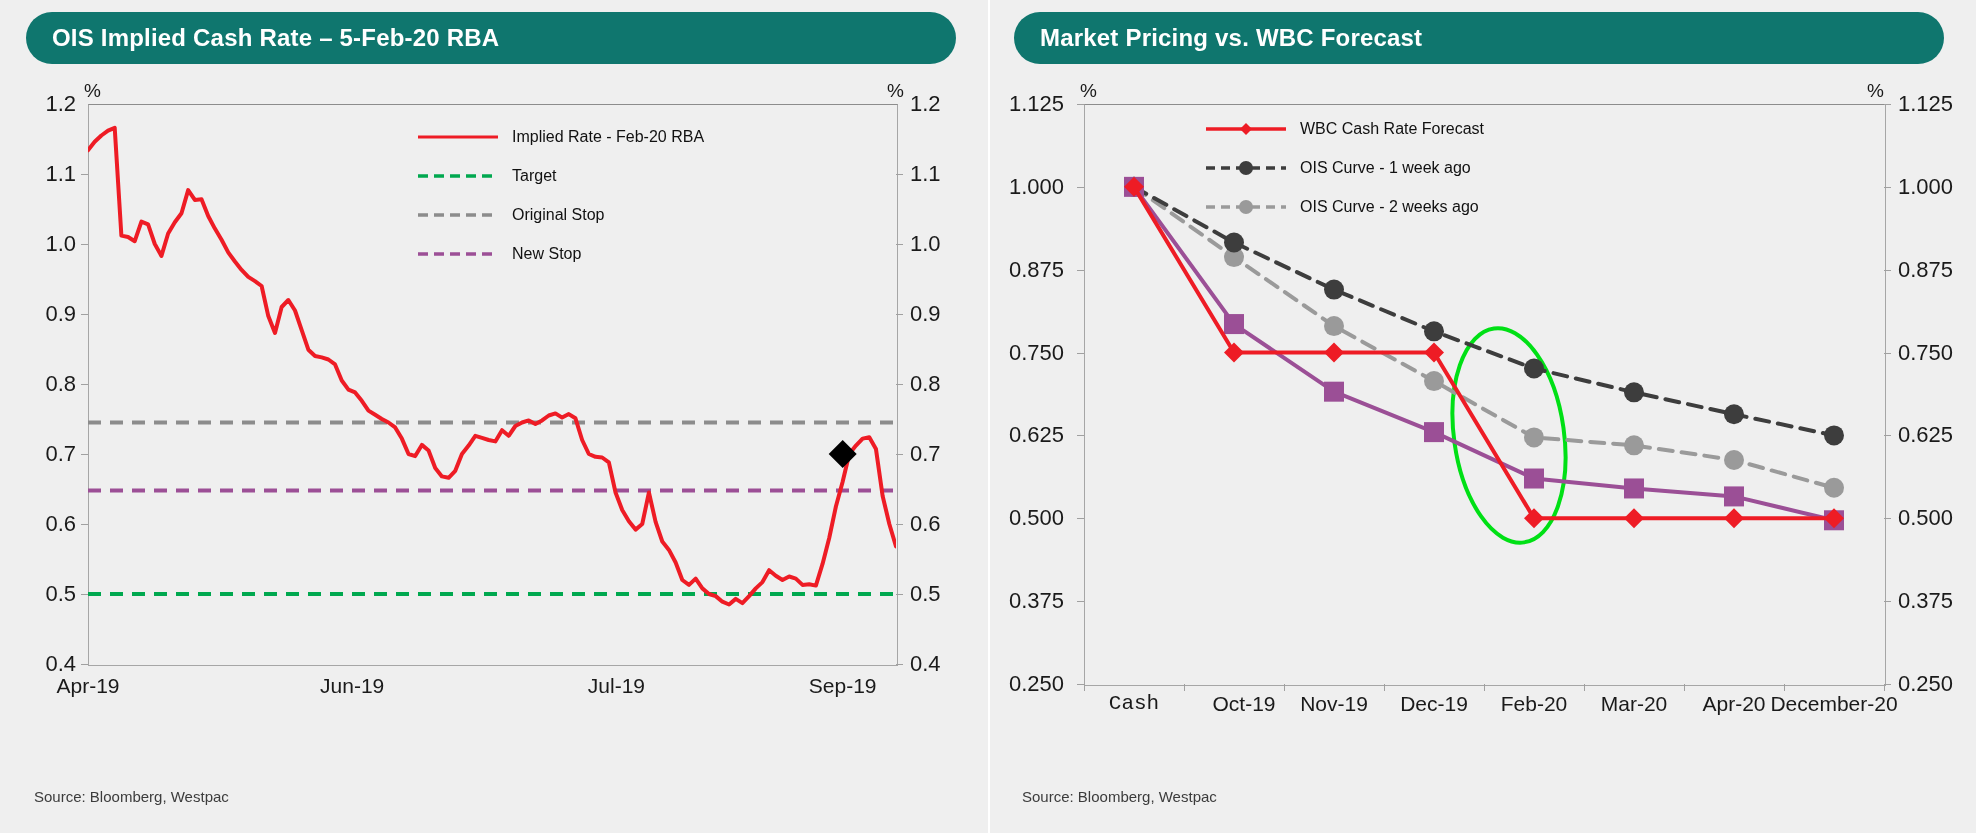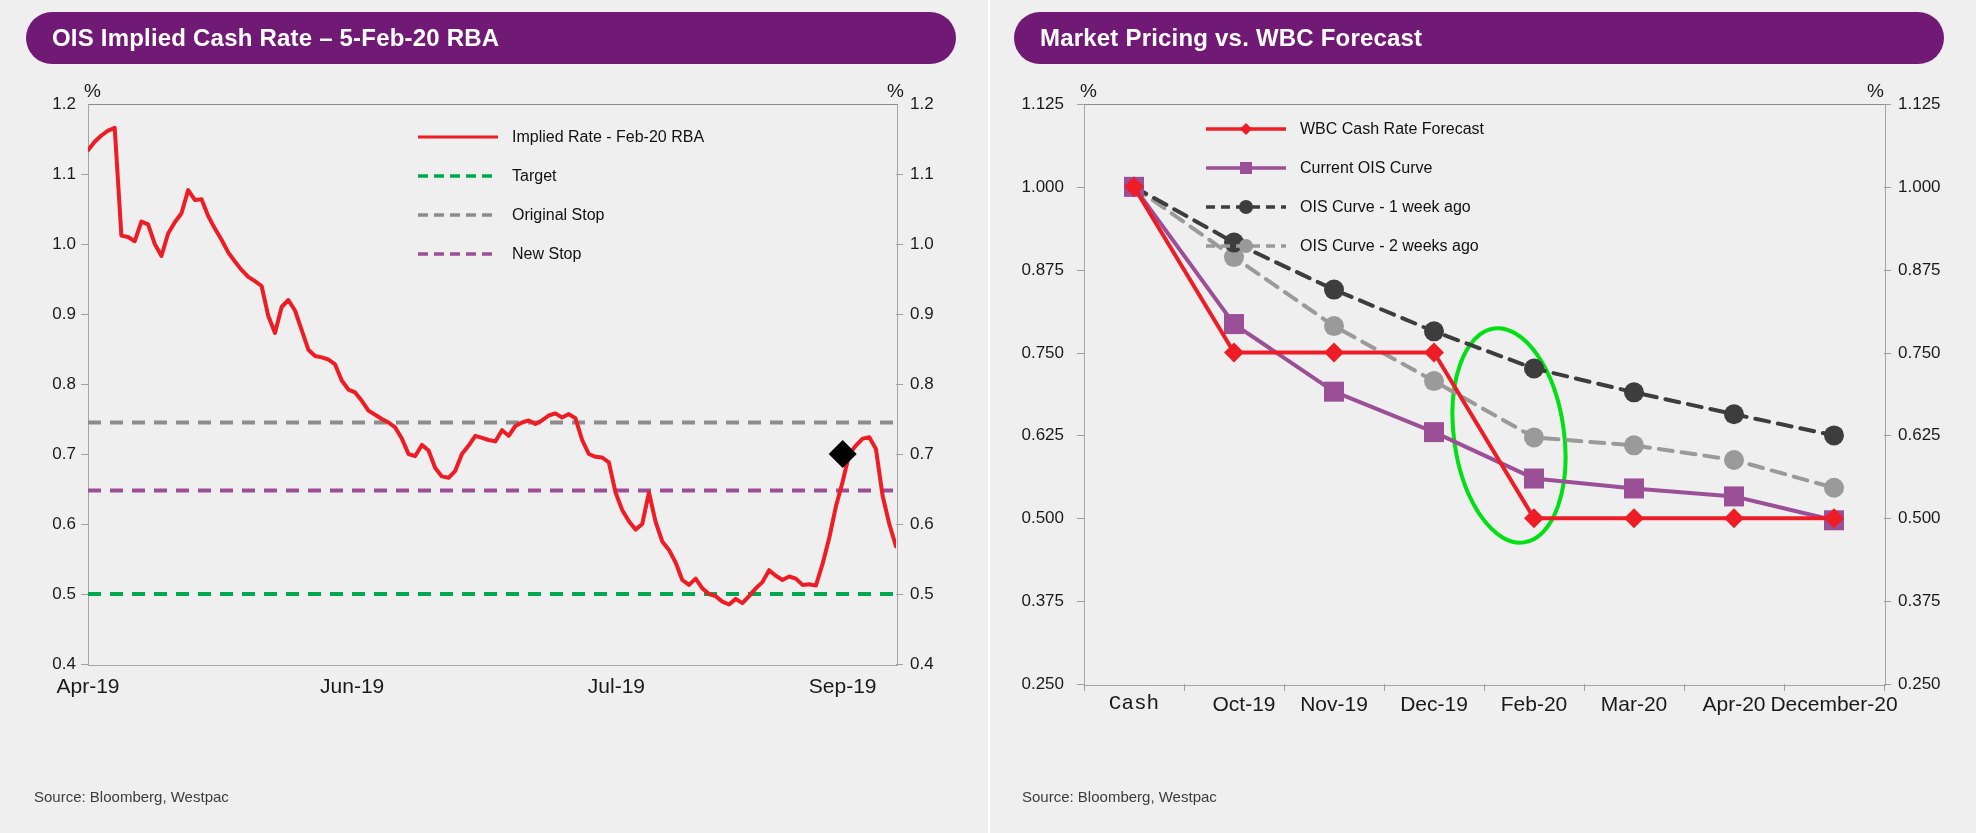--- a/index.html
+++ b/index.html
@@ -14,42 +14,42 @@
 
   .panel{position:absolute;top:0;width:988px;height:833px;background:#efefef;}
   .panel.left{left:0;}
   .panel.right{left:988px;}
   .panel.right::before{
     content:"";position:absolute;left:0;top:0;width:2px;height:833px;background:#ffffff;
   }
 
   .title-pill{
     position:absolute;left:26px;top:12px;width:930px;height:52px;
-    background:#701a75;border-radius:26px;
+    background:#0f766e;border-radius:26px;
     display:flex;align-items:center;
   }
   .title-pill .title-text{
     color:#ffffff;font-size:24px;font-weight:bold;
     margin-left:26px;letter-spacing:.2px;white-space:nowrap;
   }
 
   .plot-area{
     position:absolute;left:88px;top:104px;width:808px;height:560px;
     border:1px solid #a6a6a6;border-top-color:#8c8c8c;background:transparent;
   }
   .right .plot-area{left:96px;top:104px;width:800px;height:580px;}
 
   .pct{position:absolute;font-size:19px;color:#1a1a1a;}
   .pct.l{left:84px;top:80px;}
   .pct.r{right:84px;top:80px;}
   .right .pct.l{left:92px;top:80px;}
   .right .pct.r{right:92px;top:80px;}
 
   .ytick{
-    position:absolute;font-size:17px;color:#1a1a1a;
+    position:absolute;font-size:22px;color:#1a1a1a;
     transform:translateY(-50%);white-space:nowrap;
   }
   .ytick.left-side{right:auto;text-align:right;}
   .ytick.right-side{text-align:left;}
 
   .tickmark{position:absolute;width:7px;height:1px;background:#a0a0a0;}
 
   .xtick{
     position:absolute;font-size:21px;color:#1a1a1a;
     transform:translateX(-50%);white-space:nowrap;top:674px;
@@ -284,29 +284,20 @@
           <svg width="84" height="18" viewBox="0 0 84 18">
             <line x1="2" y1="9" x2="82" y2="9" stroke="#ee1c25" stroke-width="3.5"></line>
             <polygon points="42,3 48,9 42,15 36,9" fill="#ee1c25"></polygon>
           </svg>
         </span>
         <span class="lbl">WBC Cash Rate Forecast</span>
       </div>
       <div class="row">
         <span class="swatch">
           <svg width="84" height="18" viewBox="0 0 84 18">
-            <line x1="2" y1="9" x2="82" y2="9" stroke="#9b4f96" stroke-width="3.5"></line>
-            <rect x="36" y="3" width="12" height="12" fill="#9b4f96"></rect>
-          </svg>
-        </span>
-        <span class="lbl">Current OIS Curve</span>
-      </div>
-      <div class="row">
-        <span class="swatch">
-          <svg width="84" height="18" viewBox="0 0 84 18">
             <line x1="2" y1="9" x2="82" y2="9" stroke="#3d3d3d" stroke-width="3.5" stroke-dasharray="9 6"></line>
             <circle cx="42" cy="9" r="7" fill="#3d3d3d"></circle>
           </svg>
         </span>
         <span class="lbl">OIS Curve - 1 week ago</span>
       </div>
       <div class="row">
         <span class="swatch">
           <svg width="84" height="18" viewBox="0 0 84 18">
             <line x1="2" y1="9" x2="82" y2="9" stroke="#9a9a9a" stroke-width="3.5" stroke-dasharray="9 6"></line>

